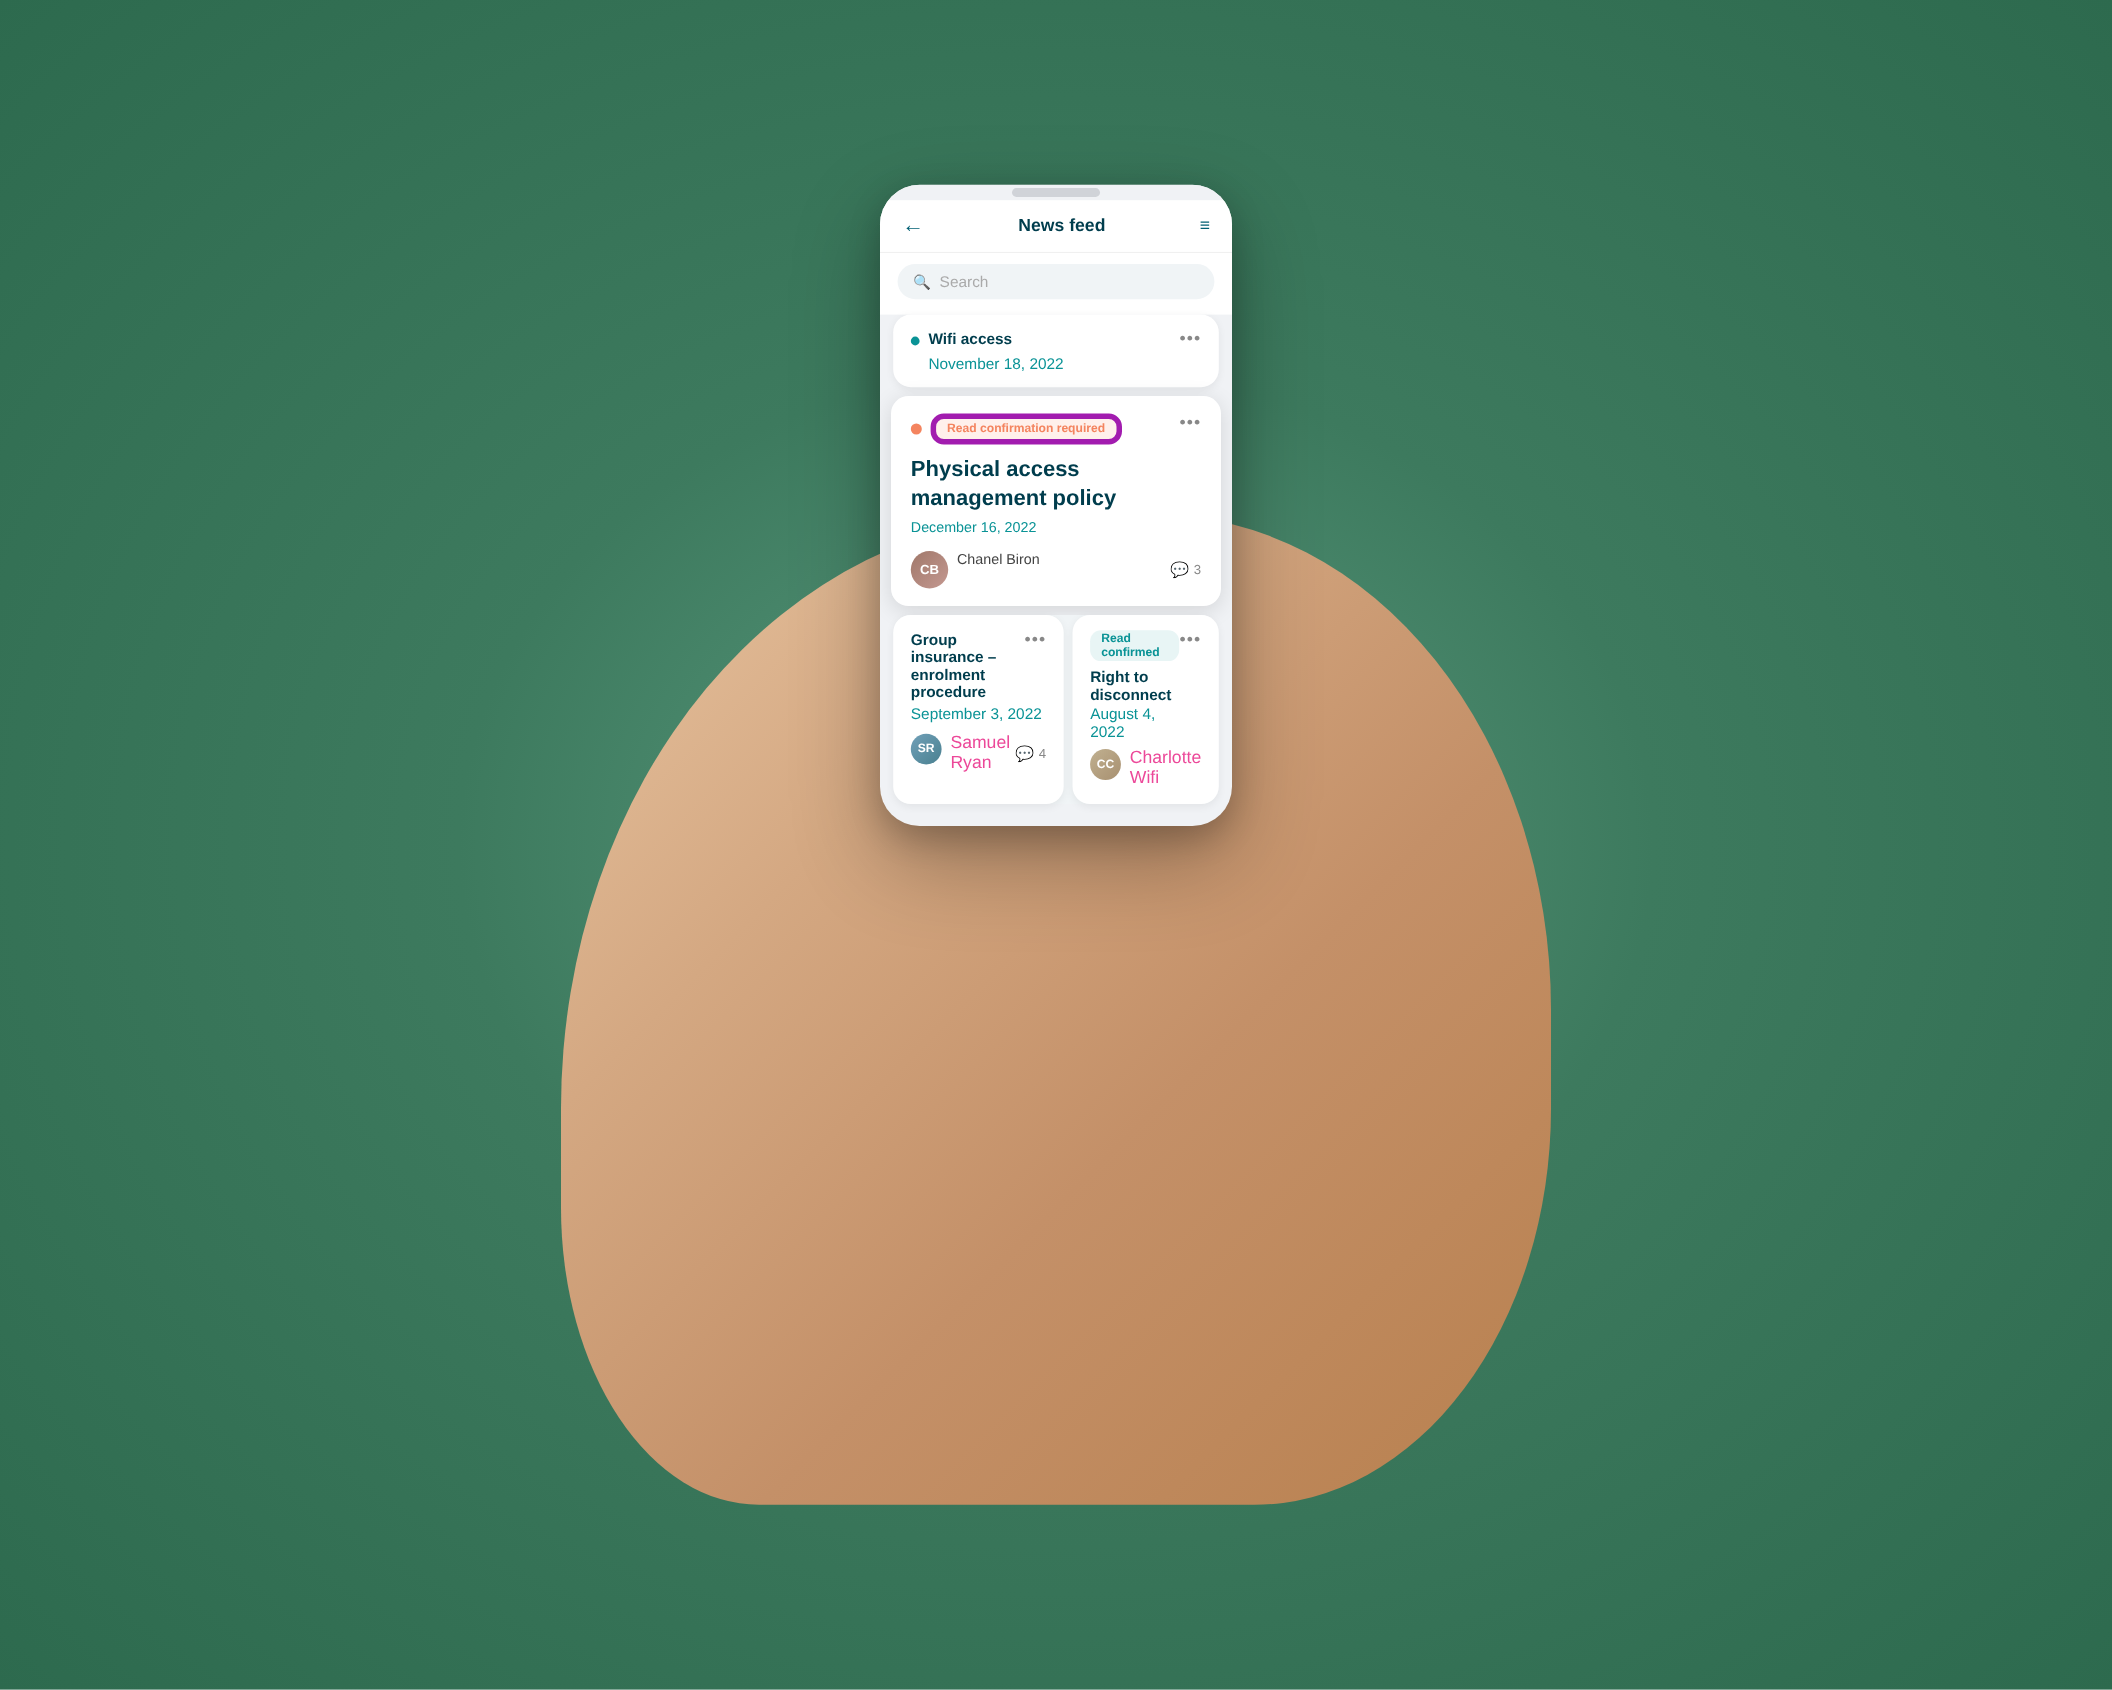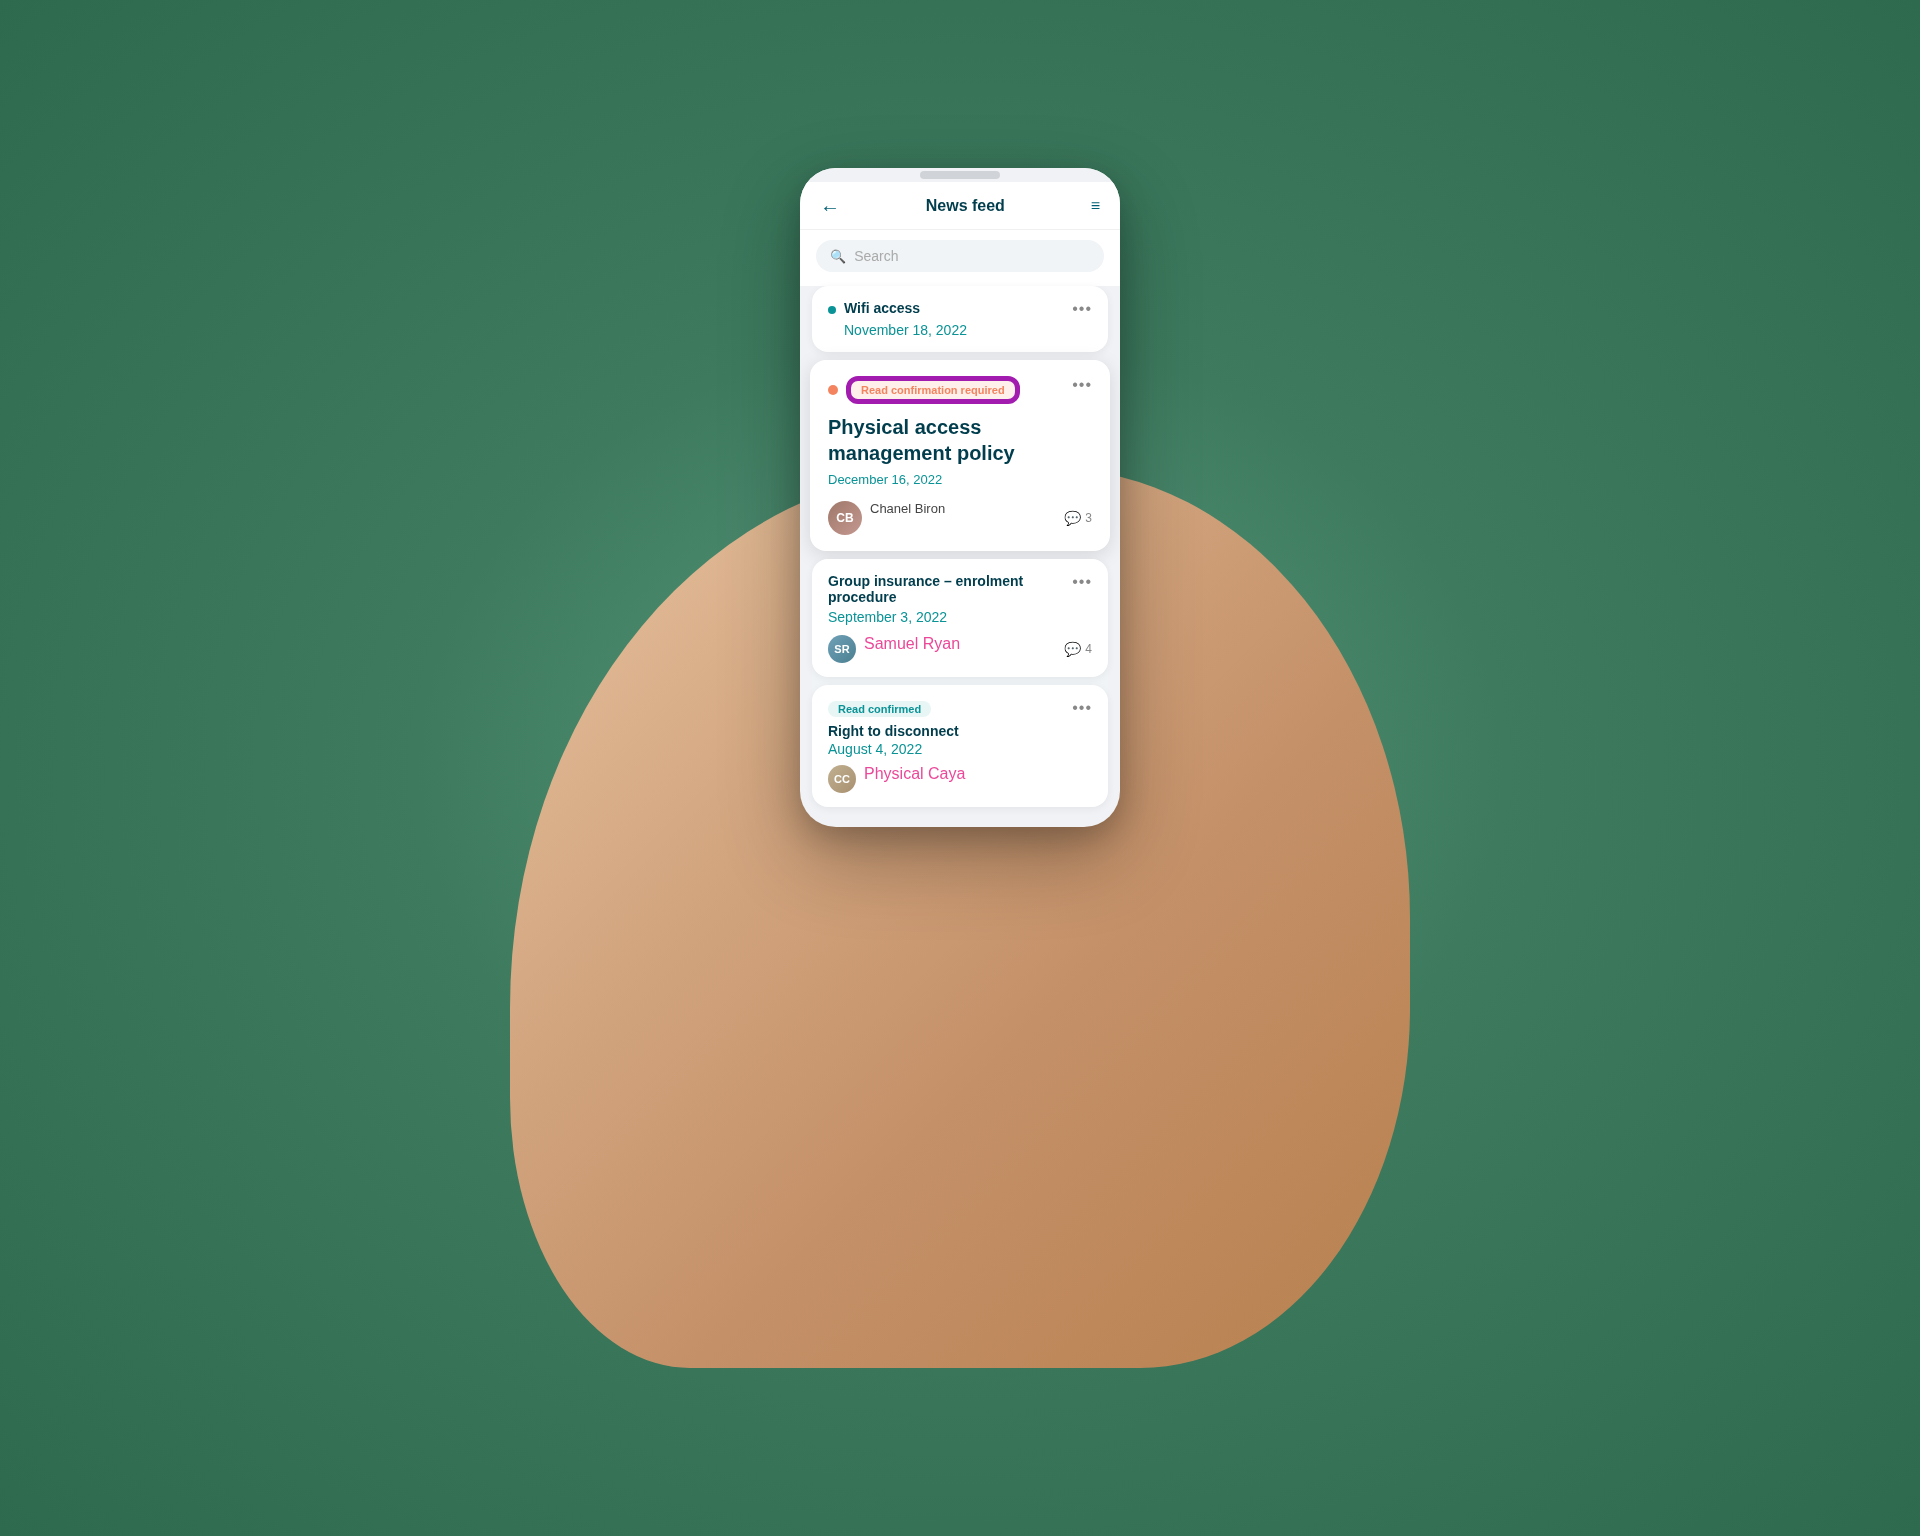--- a/index.html
+++ b/index.html
@@ -371,21 +371,21 @@
             <div class="highlight-avatar">CB</div>
             <span class="highlight-author">Chanel Biron</span>
           </div>
           <div class="comment-count">
             <span class="comment-bubble">💬</span>
             <span>3</span>
           </div>
         </div>
       </div>
 
-      <div class="bg-section" style="background:#f0f4f6; border-radius: 16px; display:flex; flex-direction:column; gap:8px; padding:0;">
+      <div class="bg-section" style="background:#f0f4f6; border-radius: 16px; display:flex; flex-direction:row; gap:8px; padding:0;">
 
         <div class="feed-card">
           <div class="card-header-row">
             <span class="card-title">Group insurance – enrolment procedure</span>
             <span class="more-dots">•••</span>
           </div>
           <div class="card-date no-dot">September 3, 2022</div>
           <div class="card-footer">
             <div class="author-row">
               <div class="avatar" style="background: linear-gradient(135deg, #70a0b8, #4a8090);">SR</div>
@@ -402,21 +402,21 @@
           <div class="card-header-row">
             <div>
               <span class="read-confirmed-badge">Read confirmed</span>
               <div class="card-title">Right to disconnect</div>
               <div class="card-date no-dot">August 4, 2022</div>
             </div>
             <span class="more-dots">•••</span>
           </div>
           <div class="author-row" style="margin-top:8px;">
             <div class="avatar" style="background: linear-gradient(135deg, #c0b090, #a89070);">CC</div>
-            <span class="author-name">Physical Caya</span>
+            <span class="author-name">Charlotte Wifi</span>
           </div>
         </div>
 
       </div>
 
     </div>
   </div>
 
 </div>
 

